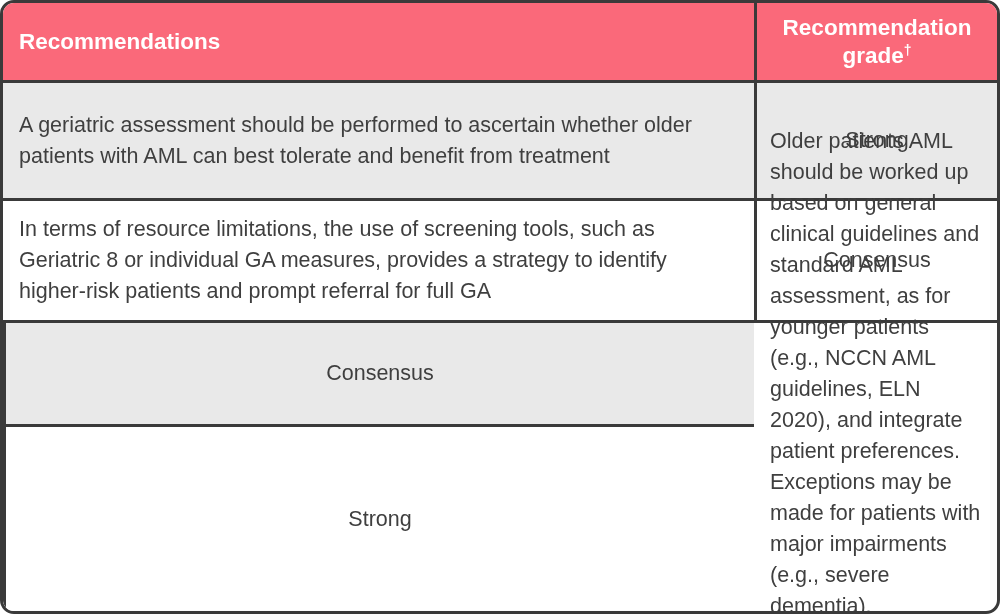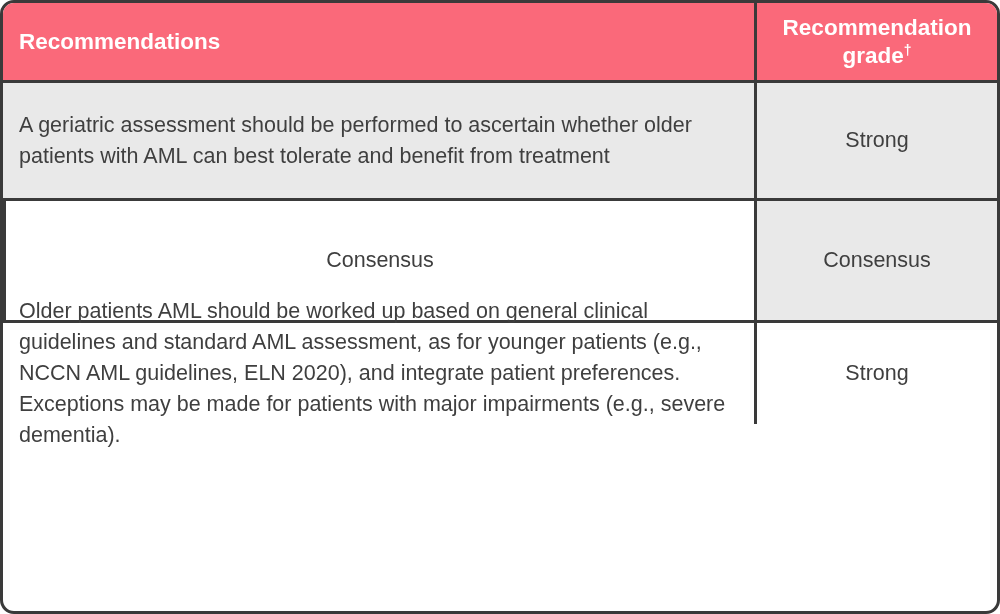--- a/index.html
+++ b/index.html
@@ -76,20 +76,23 @@
       <span><span>Recommendation grade</span><sup class="dagger">†</sup></span>
     </div>
 
     <div class="cell left-col bt shaded">
       <span>A geriatric assessment should be performed to ascertain whether older patients with AML can best tolerate and benefit from treatment</span>
     </div>
     <div class="cell right-col bt shaded">
       <span>Strong</span>
     </div>
 
+    <div class="cell left-col bt white-row">
+      <span>In terms of resource limitations, the use of screening tools, such as Geriatric 8 or individual GA measures, provides a strategy to identify higher-risk patients and prompt referral for full GA</span>
+    </div>
     <div class="cell right-col bt white-row">
       <span>Consensus</span>
     </div>
 
     <div class="cell right-col bt shaded">
       <span>Consensus</span>
     </div>
 
     <div class="cell left-col bt white-row">
       <span>Older patients AML should be worked up based on general clinical guidelines and standard AML assessment, as for younger patients (e.g., NCCN AML guidelines, ELN 2020), and integrate patient preferences. Exceptions may be made for patients with major impairments (e.g., severe dementia).</span>

